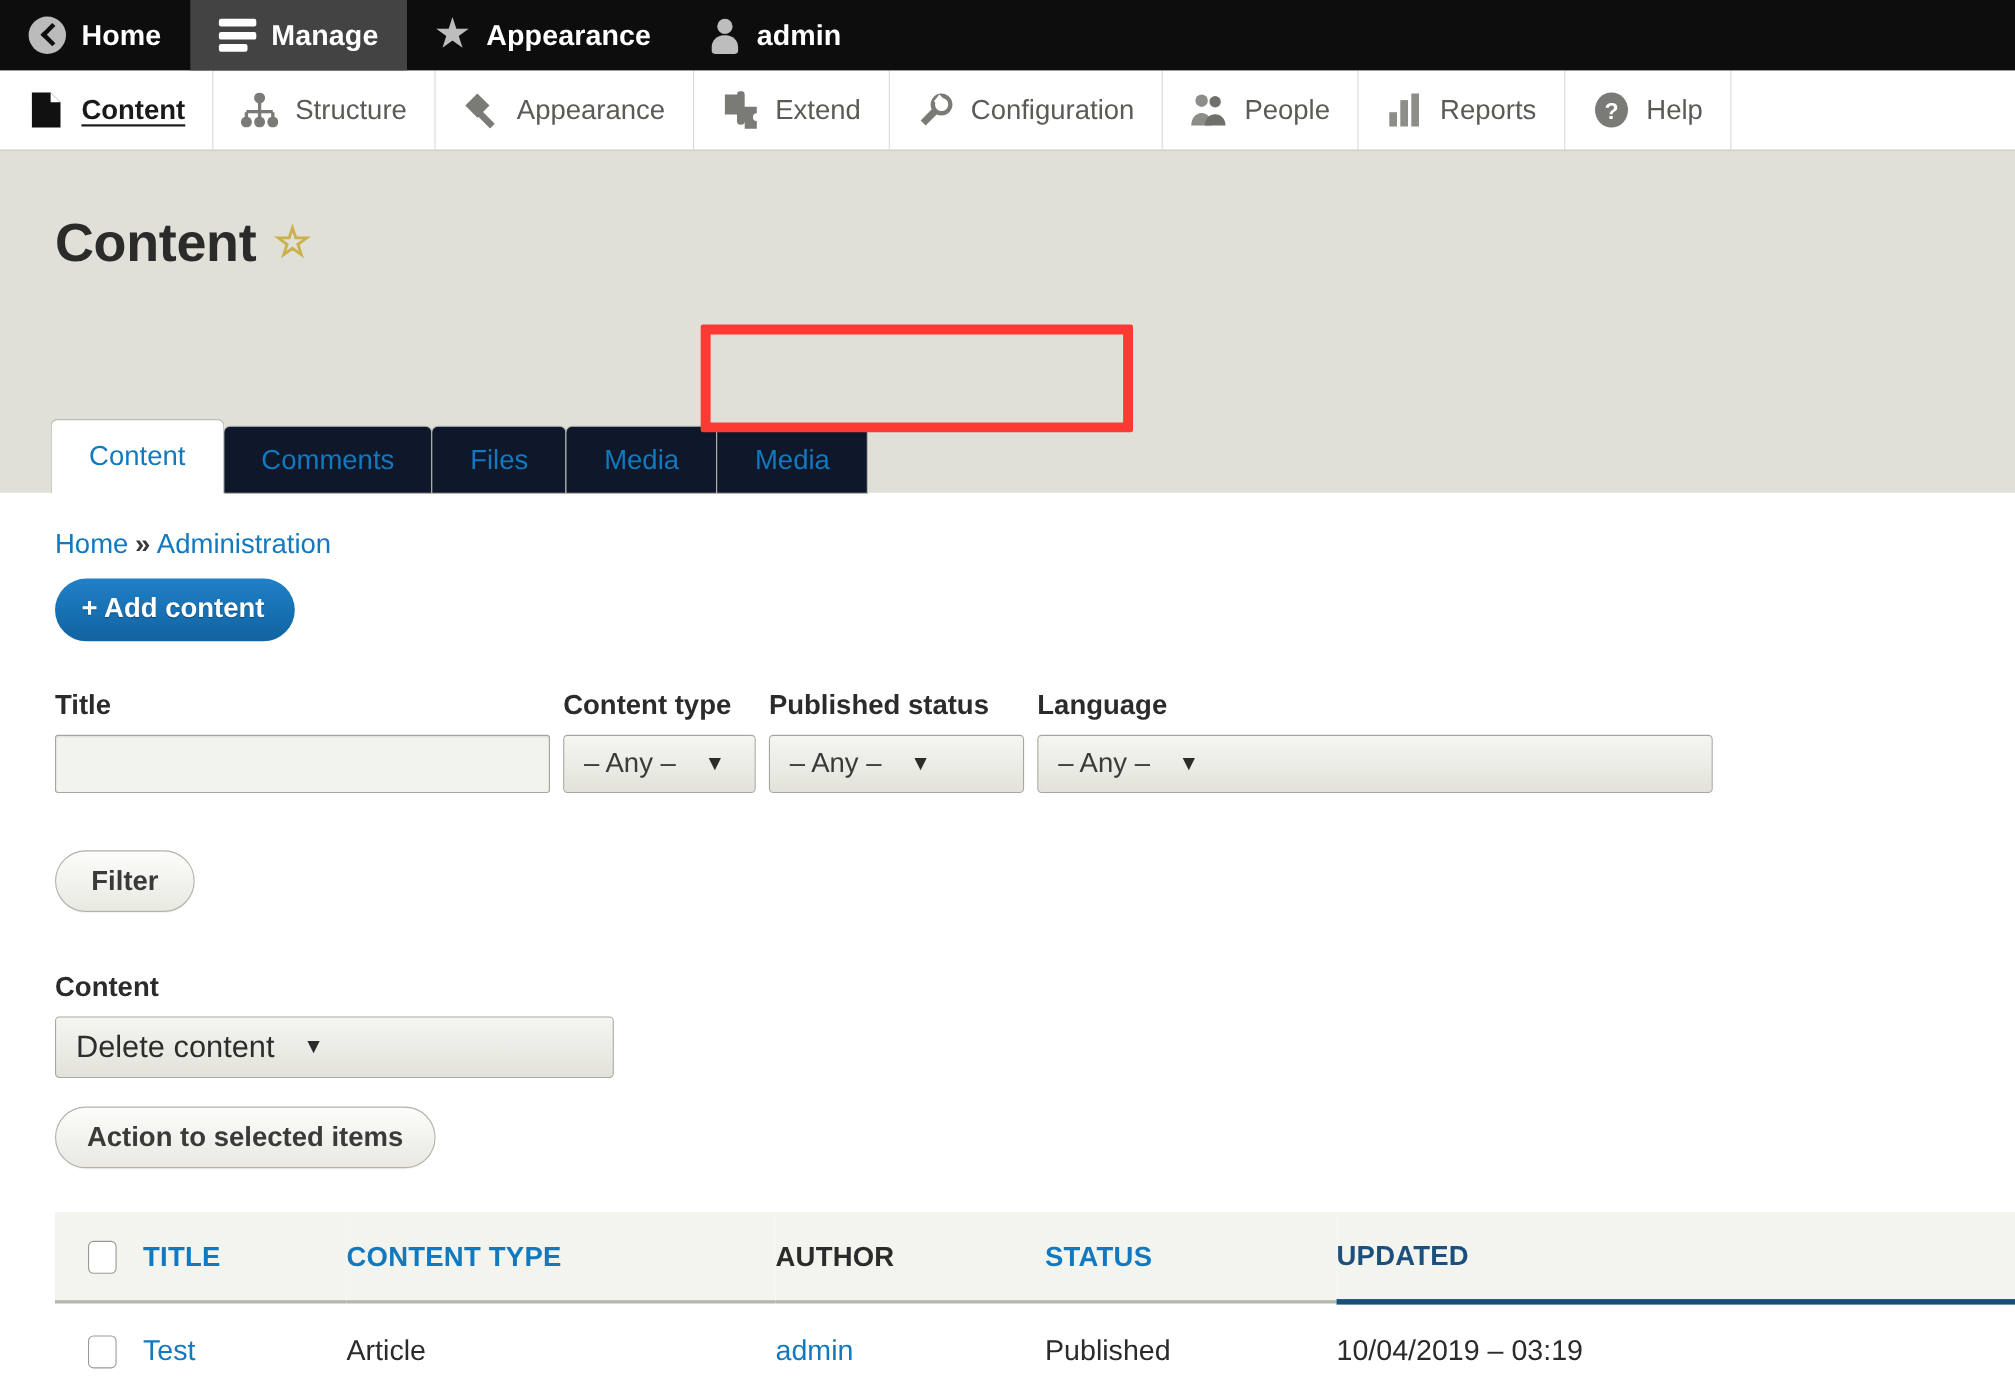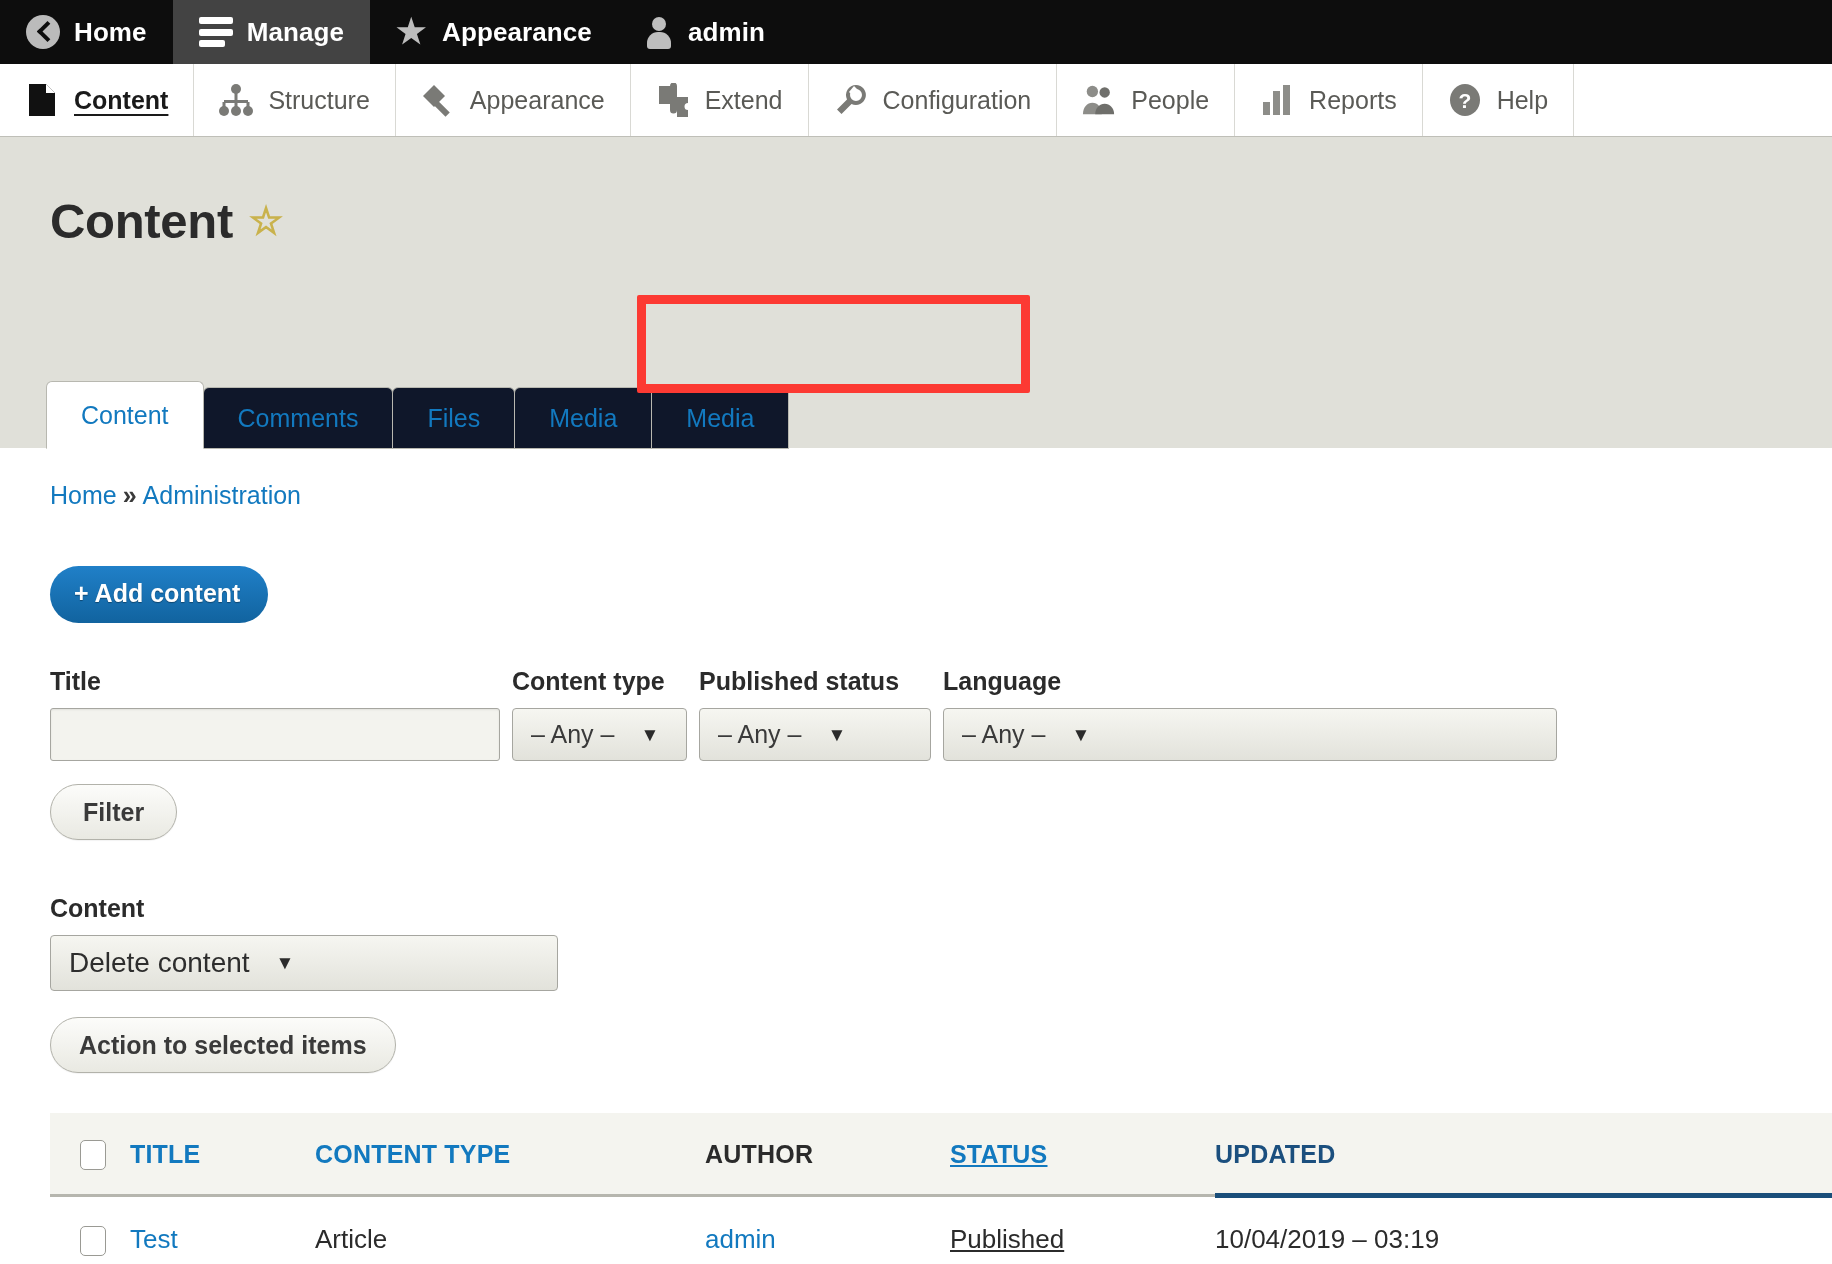--- a/index.html
+++ b/index.html
@@ -187,21 +187,21 @@
   .breadcrumb {
     padding-top: 33px;
     font-size: 25px;
     color: #1279bf;
   }
   .breadcrumb a { color: #1279bf; text-decoration: none; cursor: pointer; }
   .breadcrumb .sep { color: #3a3a3a; margin: 0 6px; font-weight: bold; }
 
   .btn-add {
     display: inline-block;
-    margin-top: 56px;
+    margin-top: 16px;
     background: #1a76bc;
     background: linear-gradient(#2080c8, #11639f);
     color: #ffffff;
     font-size: 25px;
     font-weight: bold;
     border: none;
     border-radius: 30px;
     padding: 13px 28px 15px 24px;
     cursor: pointer;
     text-shadow: 0 1px 1px rgba(0,0,0,.35);
@@ -257,21 +257,21 @@
     border-radius: 30px;
     background: linear-gradient(#fcfcfa, #e9e9e2);
     font-size: 25px;
     font-weight: bold;
     color: #3a3a3a;
     padding: 0 32px;
     cursor: pointer;
     font-family: "Liberation Sans", sans-serif;
     box-shadow: 0 1px 1px rgba(0,0,0,.05);
   }
-  .btn-filter { margin-top: 23px; }
+  .btn-filter { margin-top: 52px; }
 
   .action-label {
     font-size: 25px;
     font-weight: bold;
     color: #2b2b2b;
     margin-top: 54px;
     margin-bottom: 12px;
   }
   .fselect.w-action { width: 508px; height: 56px; font-size: 28px; color: #2d2d2d; }
 
@@ -313,21 +313,21 @@
     border-radius: 5px;
     background: #ffffff;
     display: inline-block;
     cursor: pointer;
     vertical-align: middle;
   }
   .col-chk { width: 80px; padding-left: 30px !important; }
   .col-title { width: 185px; }
   .col-type { width: 390px; }
   .col-author { width: 245px; }
-  .col-status { width: 265px; text-decoration: underline; }
+  .col-status { width: 265px; }
   .col-updated { width: 617px; }
 </style>
 </head>
 <body>
 
 <div class="toolbar-bar">
 
   <div class="tb-item">
     <span class="tb-icon">
         <span class="ico-home"></span>

